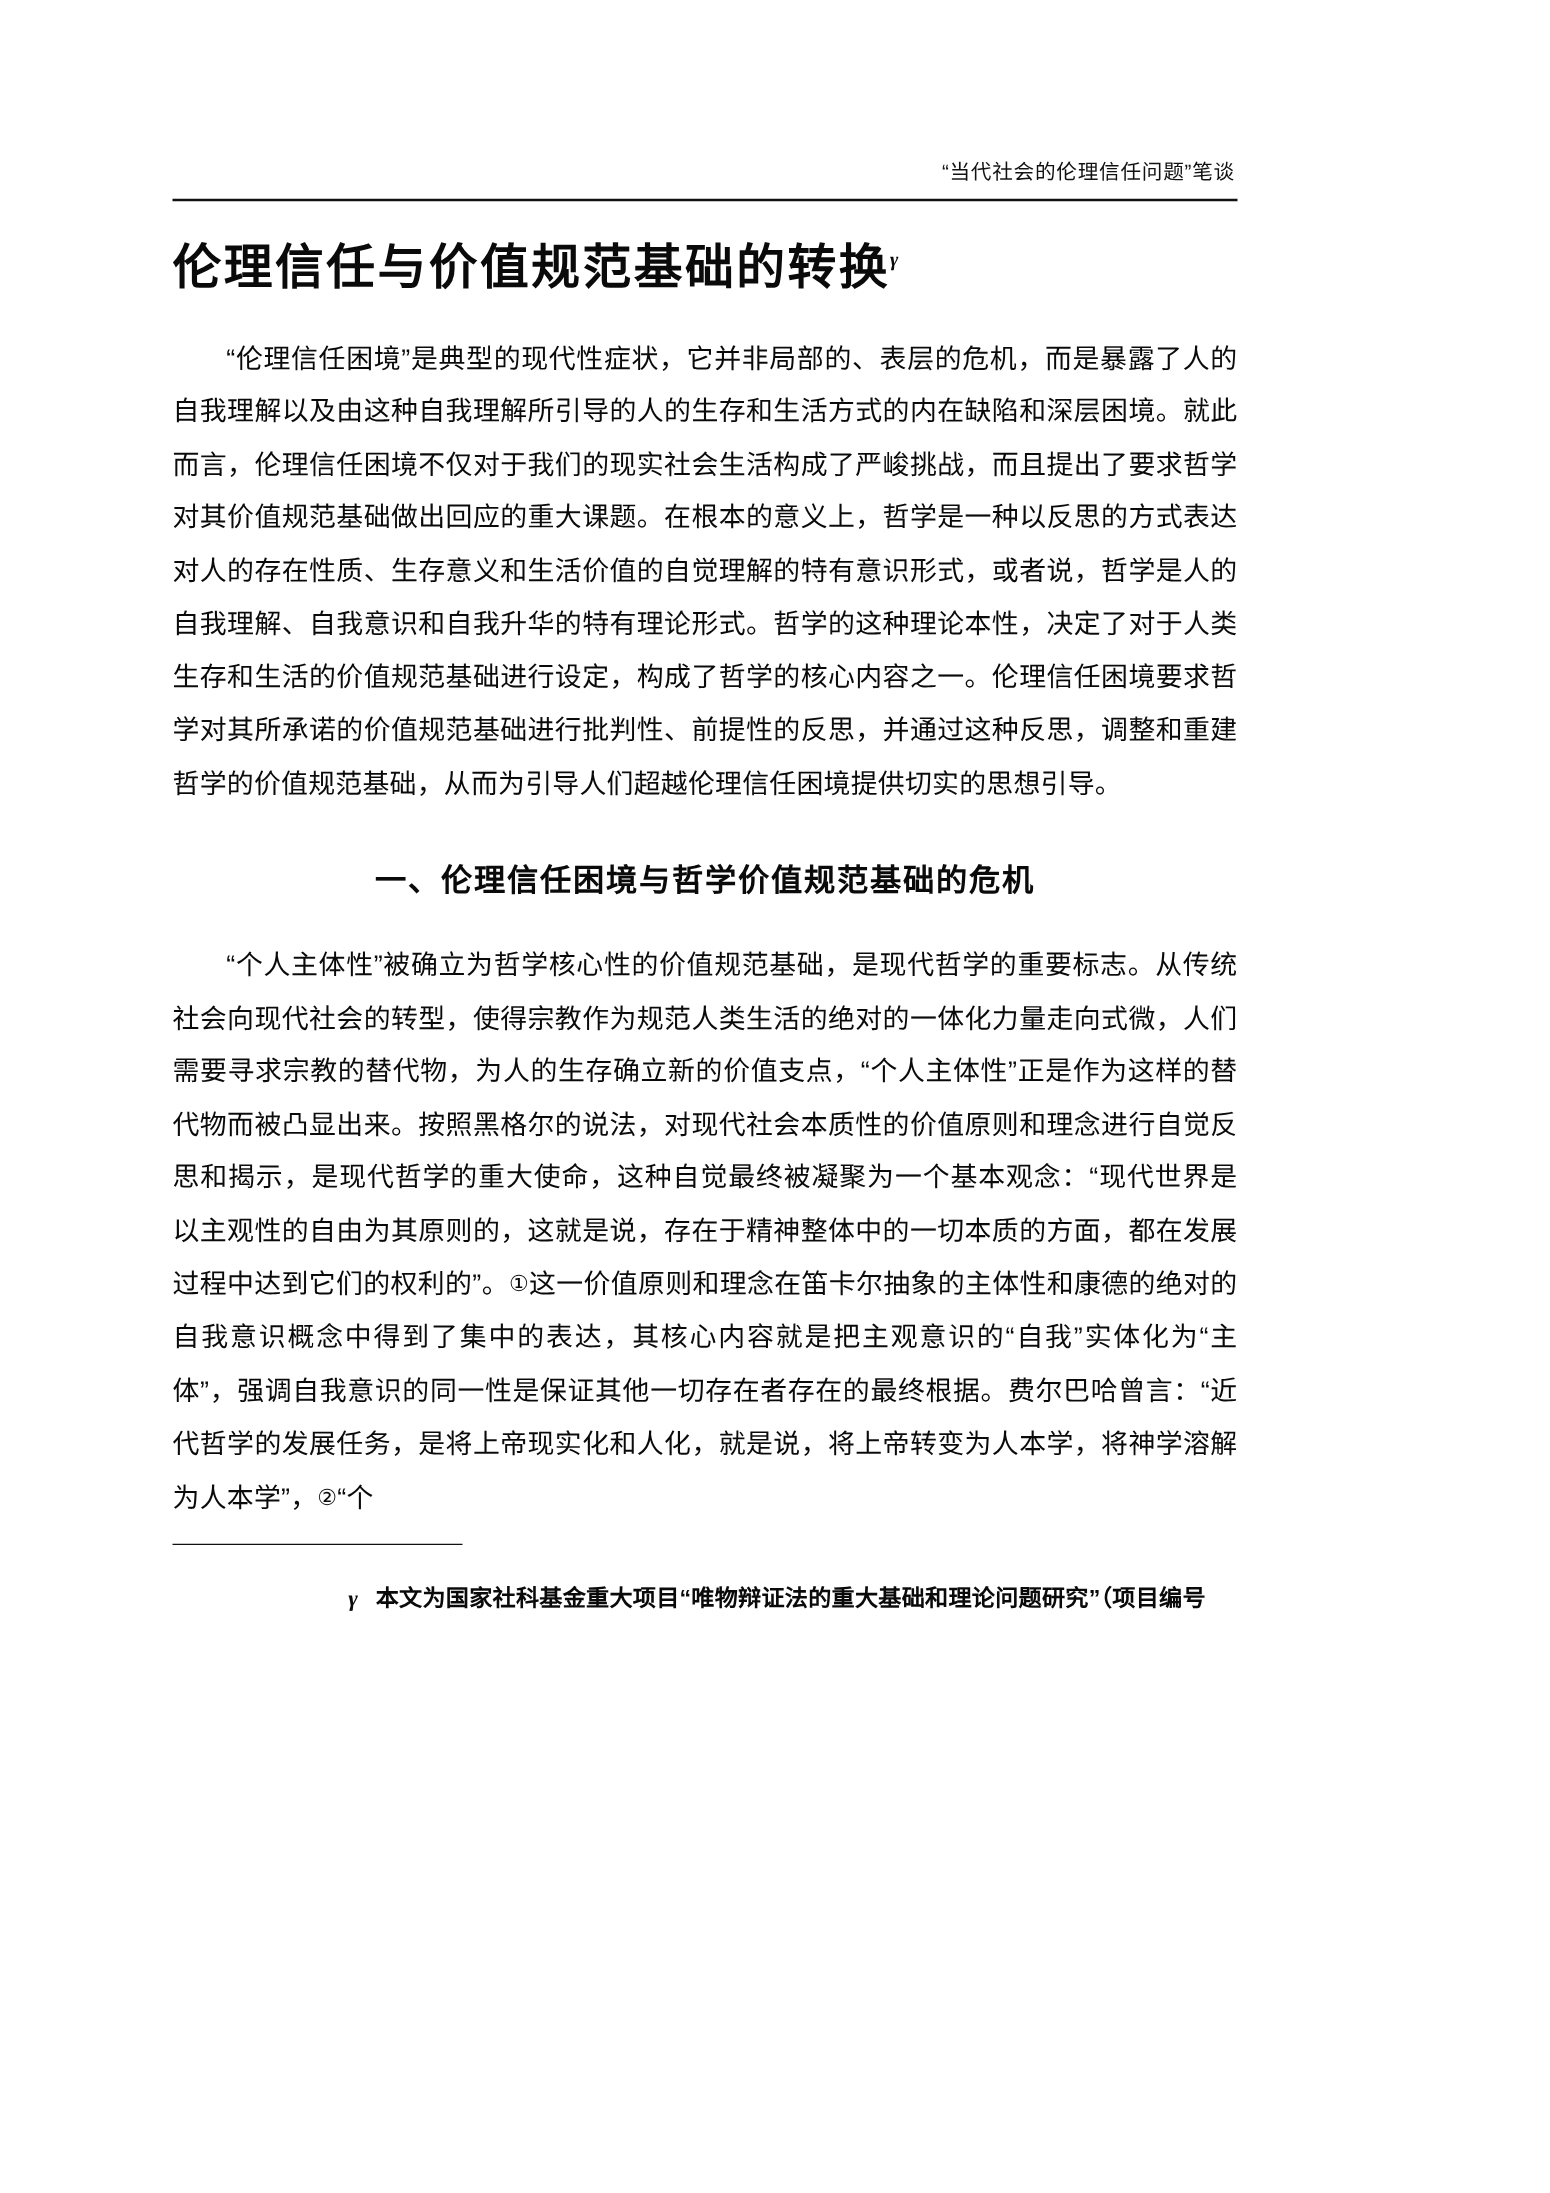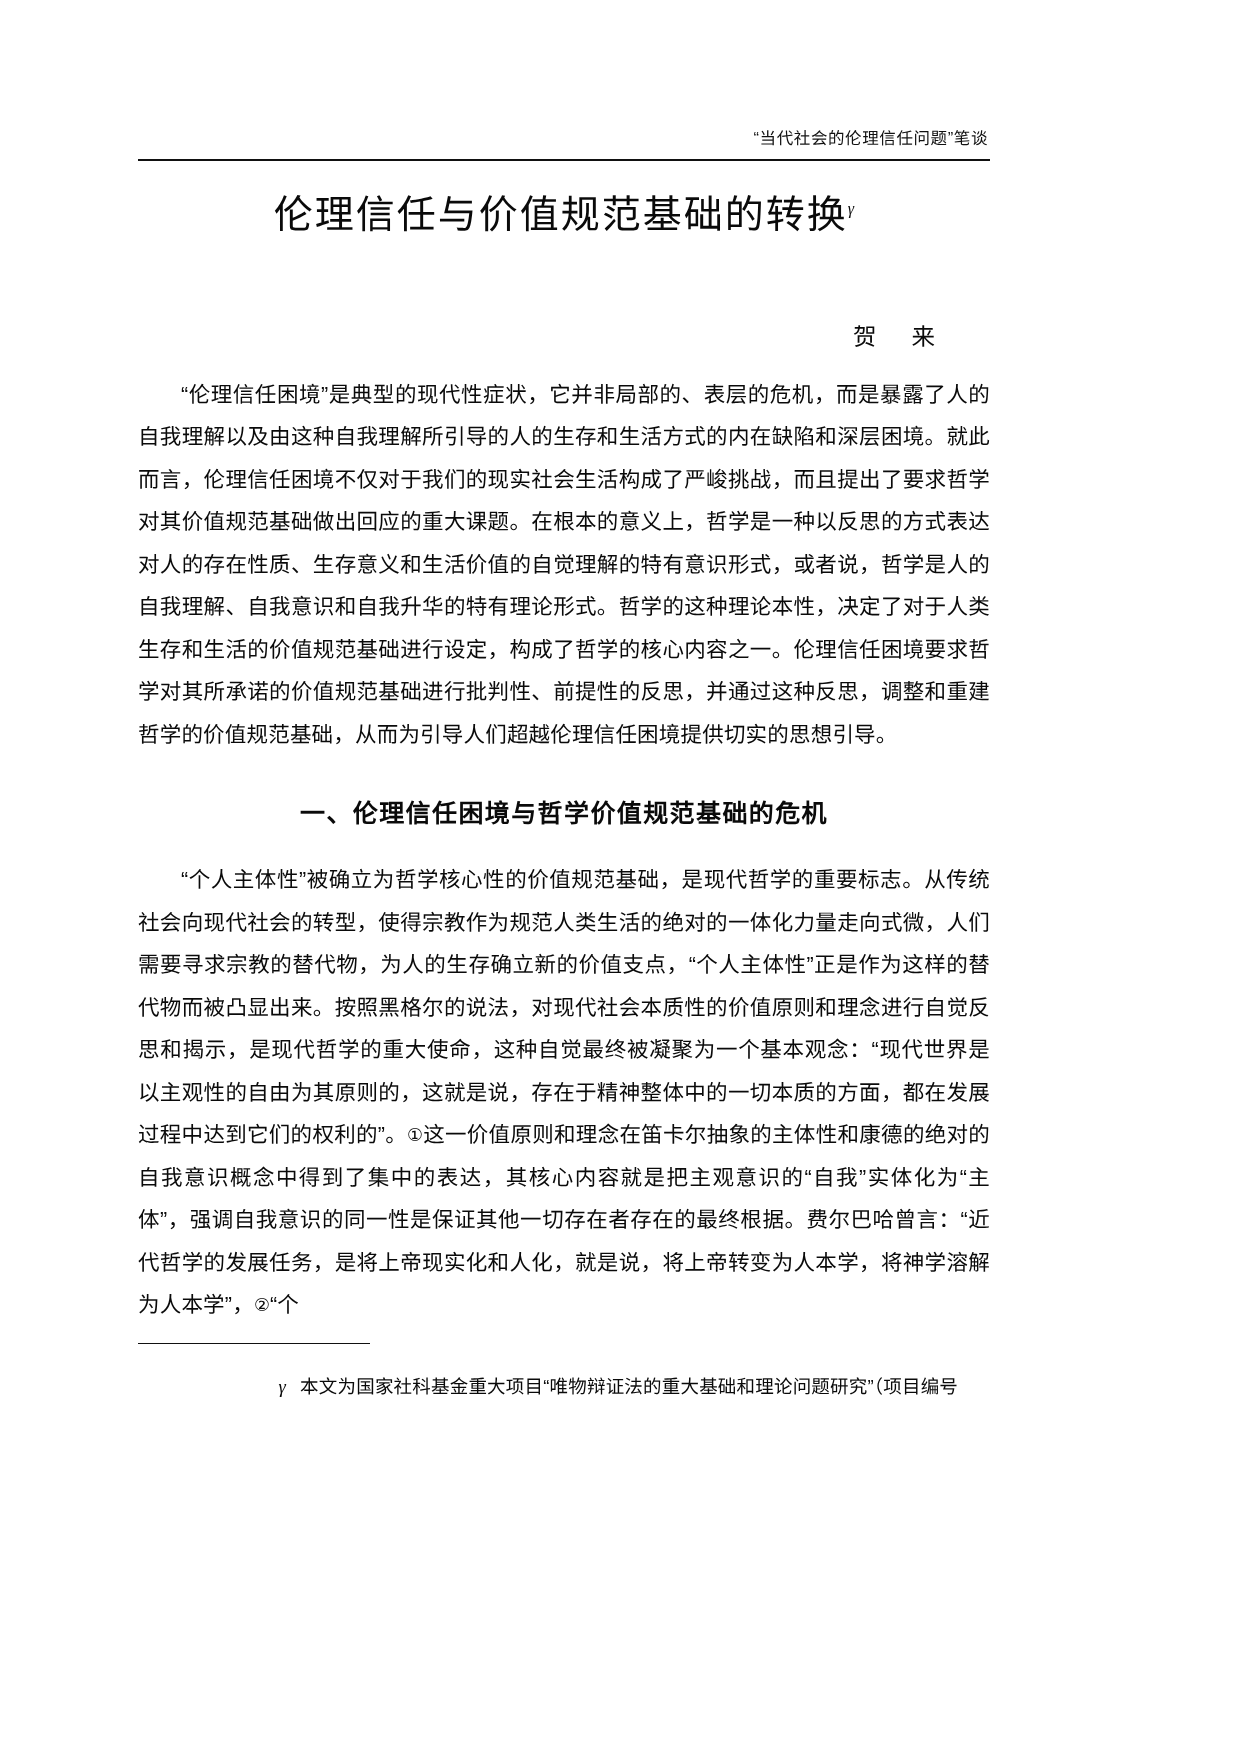--- a/index.html
+++ b/index.html
@@ -42,23 +42,23 @@
   }
   .runhead-rule {
     margin-top: 10px;
     border-top: 2px solid #111;
     width: 100%;
   }
 
   
   .doc-title {
     margin-top: 30px;
-    text-align: center;
+    text-align: left;
     font-size: 39px;
-    font-weight: 400;
+    font-weight: 700;
     letter-spacing: 2px;
     line-height: 1.25;
     white-space: nowrap;
   }
   .title-mark {
     font-size: 16px;
     vertical-align: super;
     letter-spacing: 0;
     font-style: italic;
     font-family: "Liberation Serif", "DejaVu Serif", serif;
@@ -107,20 +107,21 @@
   .fn-rule {
     margin-top: 16px;
     width: 232px;
     border-top: 1.6px solid #111;
   }
   .footnotes {
     margin-top: 26px;
     font-size: 18.5px;
     line-height: 34px;
     letter-spacing: 0.2px;
+    font-weight: bold;
   }
   .fn-item {
     display: block;
     text-align: justify;
   }
   .fn-first {
     text-indent: 7.6em;
   }
   .fn-cont {
     text-indent: 3.1em;
@@ -140,21 +141,20 @@
 <body>
 
 <div class="page">
   <div class="content">
 
     <div class="runhead">“当代社会的伦理信任问题”笔谈</div>
     <div class="runhead-rule"></div>
 
     <h1 class="doc-title"><span>伦理信任与价值规范基础的转换</span><span class="title-mark">γ</span></h1>
 
-    <div class="author-line"><span>贺</span><span class="author-gap"></span><span>来</span></div>
 
     <p class="para abstract">“伦理信任困境”是典型的现代性症状，它并非局部的、表层的危机，而是暴露了人的自我理解以及由这种自我理解所引导的人的生存和生活方式的内在缺陷和深层困境。就此而言，伦理信任困境不仅对于我们的现实社会生活构成了严峻挑战，而且提出了要求哲学对其价值规范基础做出回应的重大课题。在根本的意义上，哲学是一种以反思的方式表达对人的存在性质、生存意义和生活价值的自觉理解的特有意识形式，或者说，哲学是人的自我理解、自我意识和自我升华的特有理论形式。哲学的这种理论本性，决定了对于人类生存和生活的价值规范基础进行设定，构成了哲学的核心内容之一。伦理信任困境要求哲学对其所承诺的价值规范基础进行批判性、前提性的反思，并通过这种反思，调整和重建哲学的价值规范基础，从而为引导人们超越伦理信任困境提供切实的思想引导。</p>
 
     <h2 class="section-heading">一、伦理信任困境与哲学价值规范基础的危机</h2>
 
     <p class="para body-first"><span>“个人主体性”被确立为哲学核心性的价值规范基础，是现代哲学的重要标志。从传统社会向现代社会的转型，使得宗教作为规范人类生活的绝对的一体化力量走向式微，人们需要寻求宗教的替代物，为人的生存确立新的价值支点，“个人主体性”正是作为这样的替代物而被凸显出来。按照黑格尔的说法，对现代社会本质性的价值原则和理念进行自觉反思和揭示，是现代哲学的重大使命，这种自觉最终被凝聚为一个基本观念：“现代世界是以主观性的自由为其原则的，这就是说，存在于精神整体中的一切本质的方面，都在发展过程中达到它们的权利的”。</span><span class="sup-note">①</span><span>这一价值原则和理念在笛卡尔抽象的主体性和康德的绝对的自我意识概念中得到了集中的表达，其核心内容就是把主观意识的“自我”实体化为“主体”，强调自我意识的同一性是保证其他一切存在者存在的最终根据。费尔巴哈曾言：“近代哲学的发展任务，是将上帝现实化和人化，就是说，将上帝转变为人本学，将神学溶解为人本学”，</span><span class="sup-note">②</span><span>“个</span></p>
 
     <div class="fn-rule"></div>
 
     <div class="footnotes">

